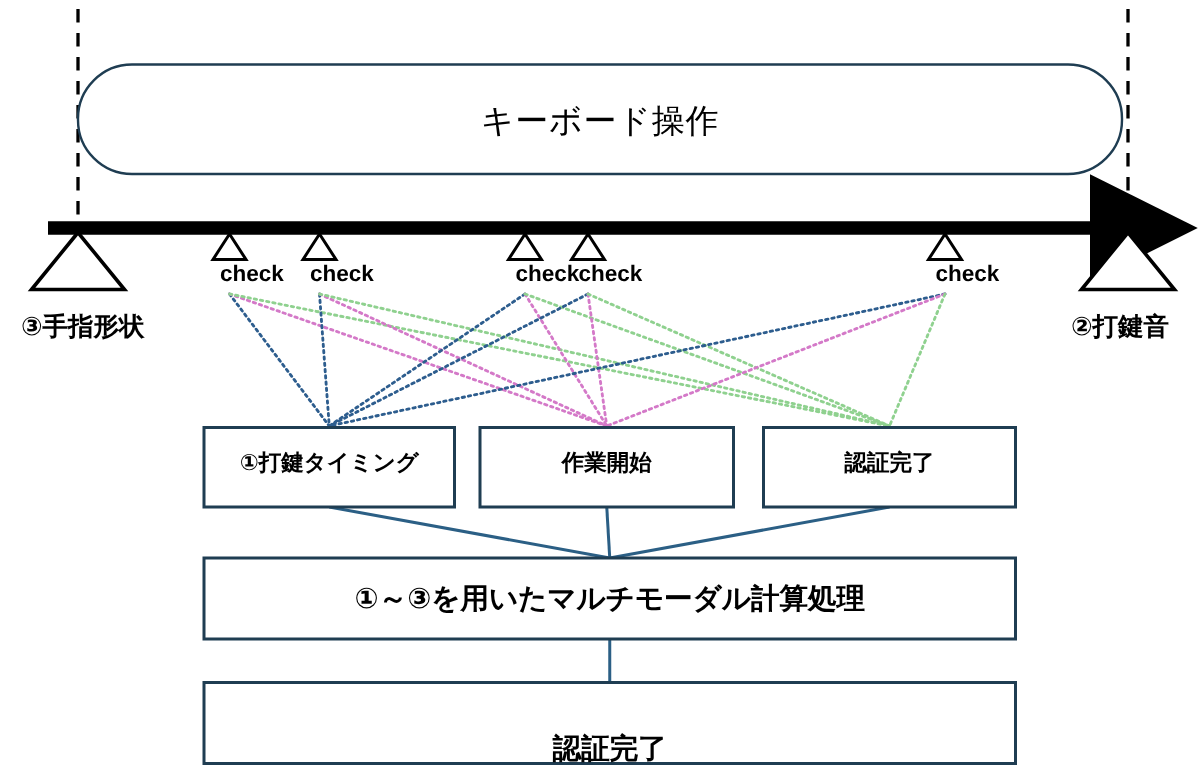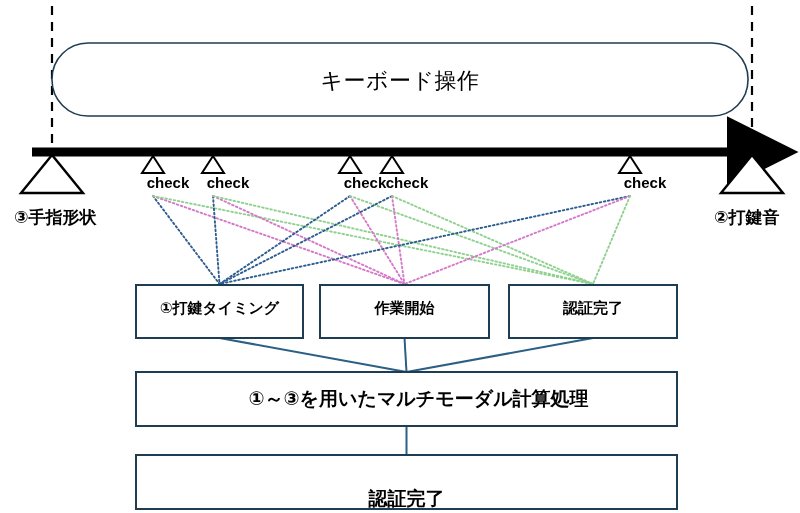--- a/index.html
+++ b/index.html
@@ -126,16 +126,16 @@
       <div class="lbl lbl-center check-label" style="left: 153px; top: 174px;">check</div>
       <div class="lbl lbl-center check-label" style="left: 213px; top: 174px;">check</div>
       <div class="lbl lbl-center check-label" style="left: 350px; top: 174px;">check</div>
       <div class="lbl lbl-center check-label" style="left: 392px; top: 174px;">check</div>
       <div class="lbl lbl-center check-label" style="left: 630px; top: 174px;">check</div>
     </div>
   <div id="box-labels">
       <div class="lbl lbl-center box-label" style="left: 219.5px; top: 298.5px;">①打鍵タイミング</div>
       <div class="lbl lbl-center box-label" style="left: 404.5px; top: 298.5px;">作業開始</div>
       <div class="lbl lbl-center box-label" style="left: 593px; top: 298.5px;">認証完了</div>
-      <div class="lbl lbl-center box-label-wide" style="left: 406.5px; top: 386px; margin-left: 12px;">①～③を用いたマルチモーダル計算処理</div>
+      <div class="lbl lbl-center box-label-wide" style="left: 406.5px; top: 386px;">①～③を用いたマルチモーダル計算処理</div>
       <div class="lbl lbl-center box-label-wide" style="left: 406.5px; top: 469px; margin-top: 17px;">認証完了</div>
     </div>
 </div>
 
 </body></html>

